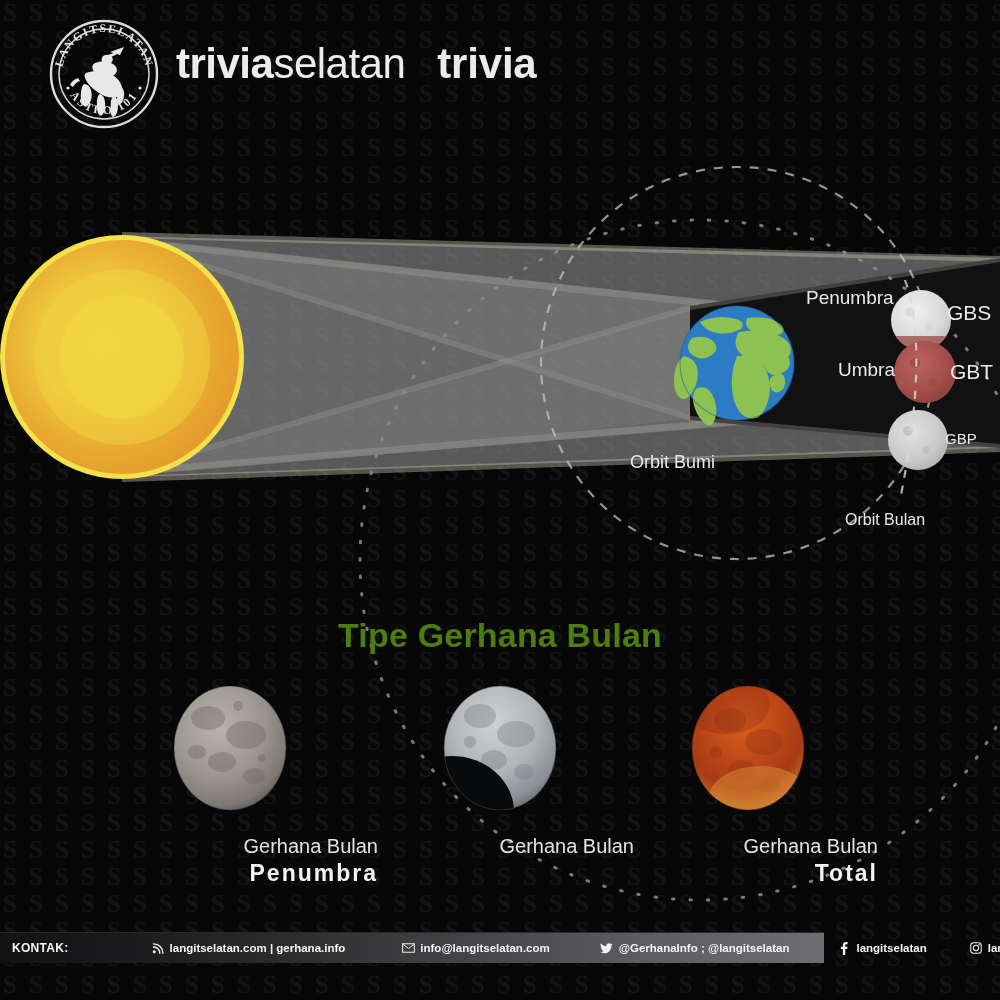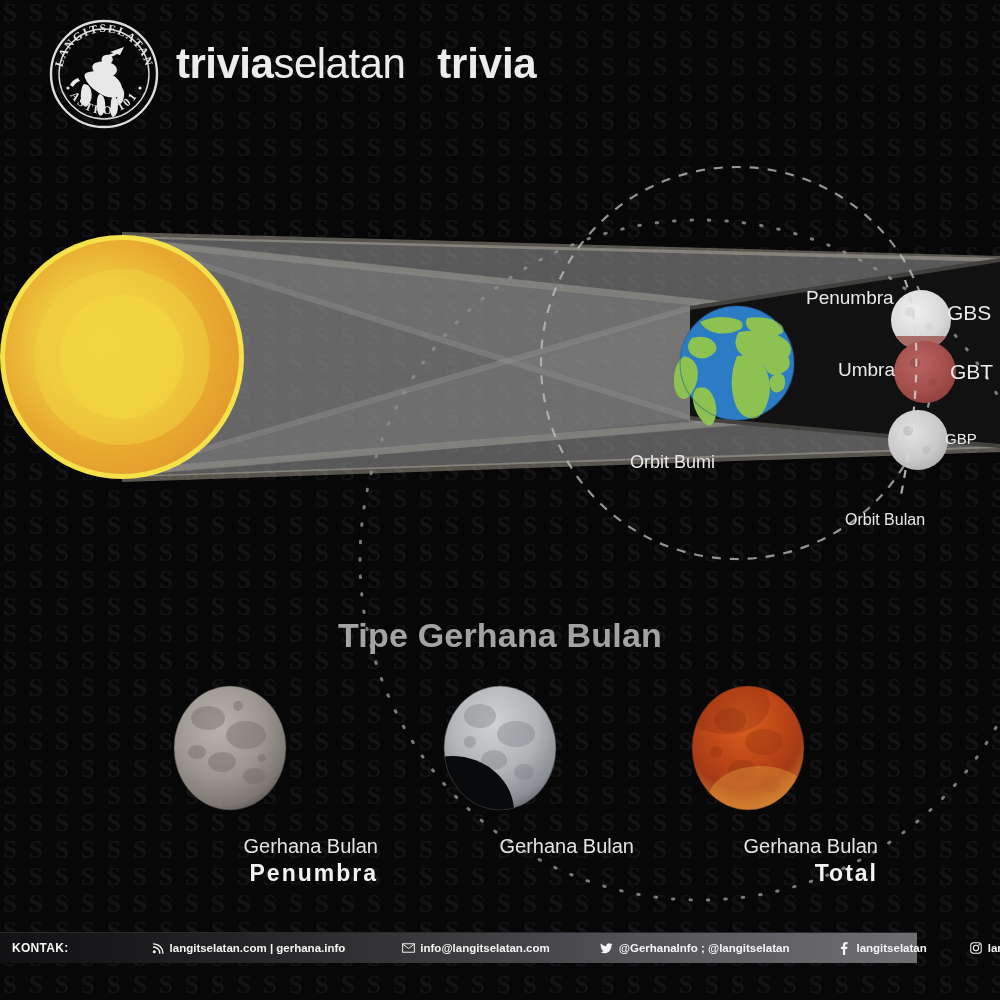--- a/index.html
+++ b/index.html
@@ -37,21 +37,21 @@
   #brand .b-bold{font-weight:700;letter-spacing:-0.5px;}
   #brand .b-light{font-weight:300;letter-spacing:-0.5px;}
   #brand .b-triv{font-weight:700;margin-left:32px;letter-spacing:-0.2px;}
   
   #scheme-title{
     position:absolute;left:0;top:166px;width:1000px;text-align:center;z-index:6;
     color:#e6e6e4;font-size:42px;font-weight:400;letter-spacing:0.5px;
   }
   #types-title{
     position:absolute;left:0;top:616px;width:1000px;text-align:center;z-index:6;
-    color:#a3a3a3;font-size:34px;font-weight:600;letter-spacing:0.2px;
+    color:#4d7c0f;font-size:34px;font-weight:600;letter-spacing:0.2px;
   }
   
   #diagram{position:absolute;left:0;top:0;width:1000px;height:1000px;z-index:2;}
   
   .dlabel{
     position:absolute;z-index:5;color:#e9e9e9;white-space:nowrap;
     font-weight:400;
   }
   #lbl-penumbra{left:806px;top:287px;font-size:19px;}
   #lbl-umbra{left:838px;top:359px;font-size:19px;}
@@ -70,21 +70,21 @@
   }
   .moon-cap-1{color:#e3e3e3;font-size:20px;font-weight:400;line-height:26px;}
   .moon-cap-2{color:#f2f2f2;font-size:23px;font-weight:700;letter-spacing:2px;line-height:28px;}
   
   #credit{
     position:absolute;right:14px;top:908px;z-index:6;
     color:#cfcfcf;font-size:10.5px;font-weight:600;white-space:nowrap;
   }
   
   #footer{
-    position:absolute;left:0;top:932px;width:917px;height:30px;z-index:7;
+    position:absolute;left:0;top:932px;width:824px;height:30px;z-index:7;
     background:linear-gradient(to right,#121214 0%,#1a1a1c 14%,#2c2c2e 34%,#46464a 58%,#5d5d61 78%,#6e6e72 100%);
     display:flex;align-items:center;
     border-top:1px solid #2a2a2c;
   }
   #footer .fitem{
     display:flex;align-items:center;gap:5px;
     color:#f4f4f4;font-size:11.5px;font-weight:700;white-space:nowrap;
   }
   #footer #kontak-label{margin-left:12px;font-size:12px;letter-spacing:0.3px;}
   #footer .fitem .fico{

